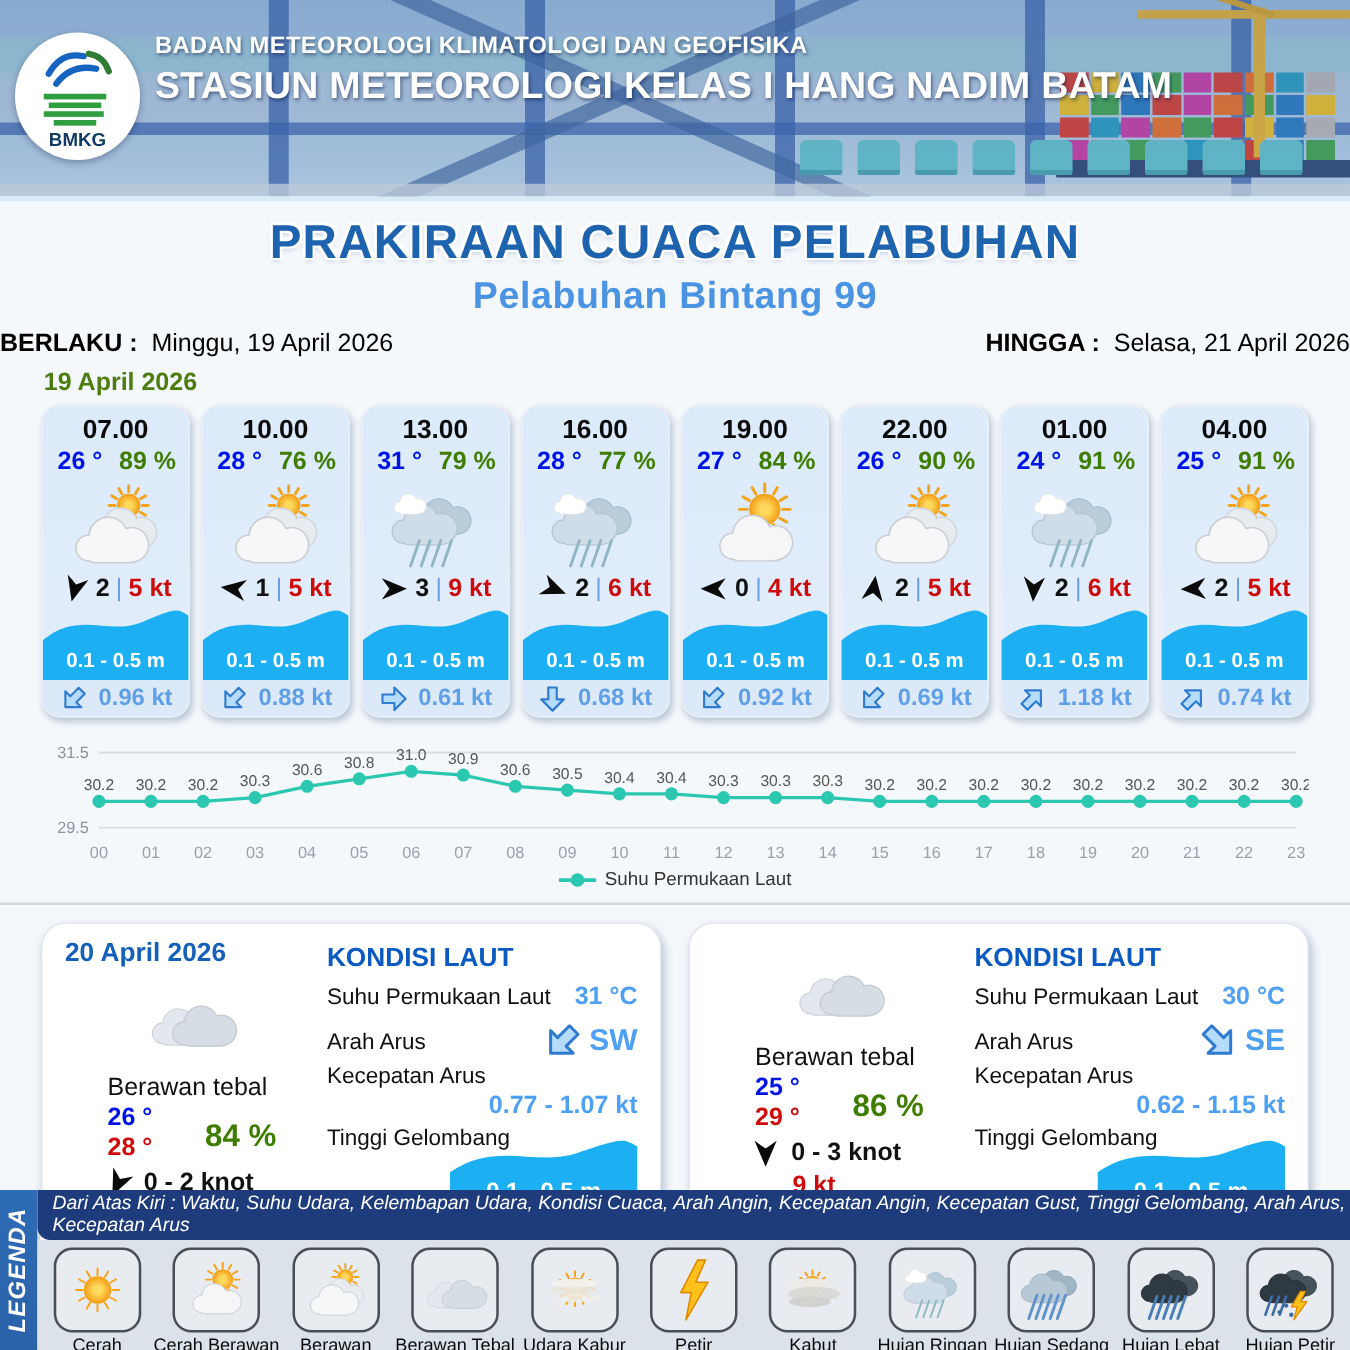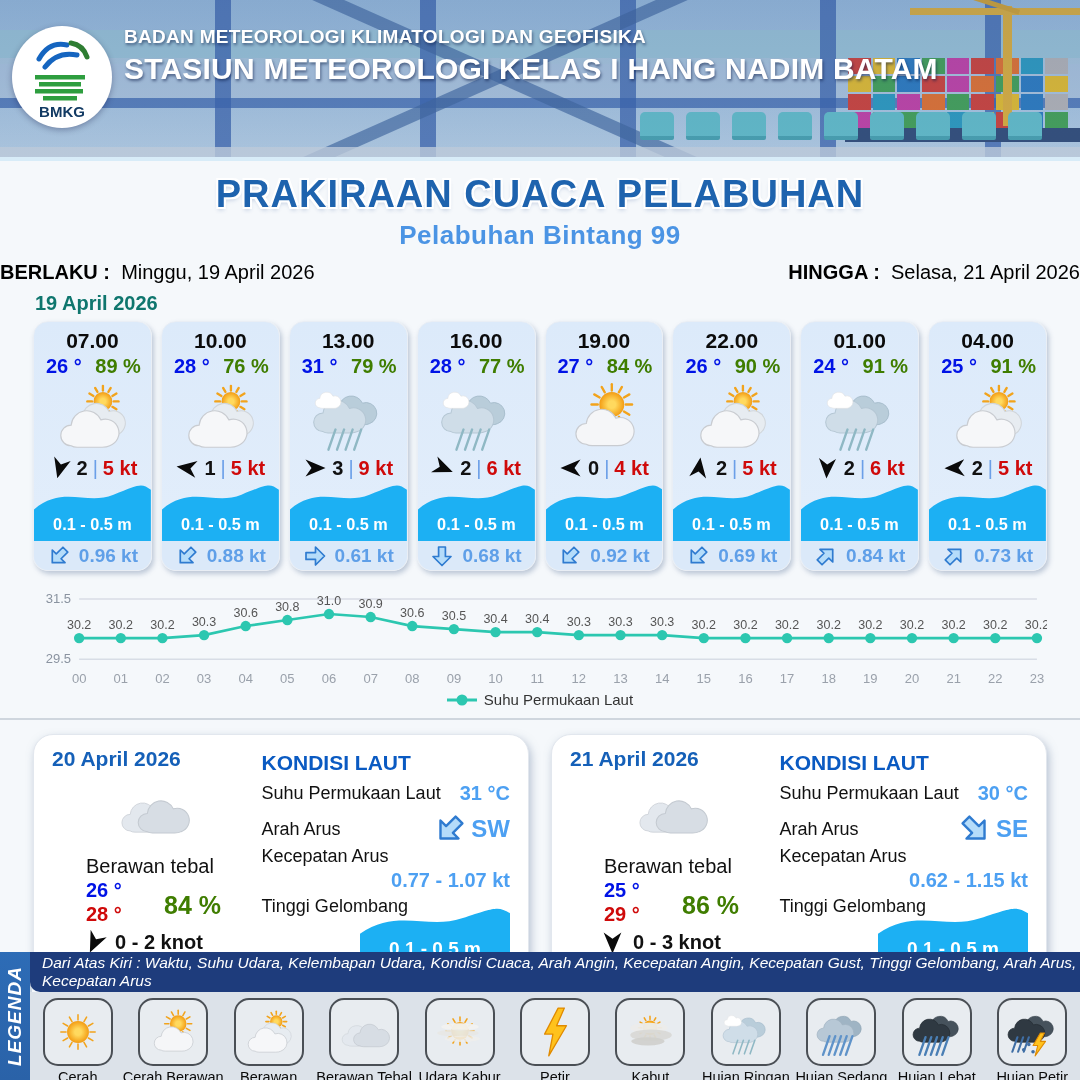--- a/index.html
+++ b/index.html
@@ -27,27 +27,27 @@
         border-radius:50%;display:flex;align-items:center;justify-content:center;box-shadow:0 2px 6px rgba(0,0,50,.3);text-align:right;}
   .hdr-text{position:absolute;left:124px;top:26px;color:#fff;text-shadow:1px 2px 3px rgba(10,25,70,.55);}
   .hdr-line1{font-size:19px;font-weight:bold;letter-spacing:.3px;}
   .hdr-line2{font-size:30px;font-weight:bold;margin-top:4px;letter-spacing:.2px;}
   .hdr-line3{font-size:17px;margin-top:8px;}
 
   
   .titlebox{text-align:center;padding-top:12px;}
   .main-title{font-size:38px;font-weight:bold;color:#1e63ae;letter-spacing:1px;
               text-shadow:-2px 2px 0 #fff,2px 2px 0 #fff,2px -2px 0 #fff,-2px -2px 0 #fff,0 3px 4px rgba(30,70,140,.25);}
-  .sub-title{font-size:26px;font-weight:bold;color:#4b94e4;margin-top:4px;letter-spacing:.5px;}
+  .sub-title{font-size:30px;font-weight:bold;color:#4b94e4;margin-top:4px;letter-spacing:.5px;}
   .validity{display:flex;justify-content:space-between;gap:120px;margin-top:10px;font-size:20px;color:#000000;}
   .validity b{font-weight:bold;}
 
   
   .content{padding:0 33px;}
-  .date-head{font-size:20px;font-weight:bold;color:#0f766e;margin:8px 0 6px 2px;}
+  .date-head{font-size:20px;font-weight:bold;color:#4d7c0f;margin:8px 0 6px 2px;}
   .cards{display:grid;grid-template-columns:repeat(8,1fr);gap:9px;}
   .hcard{background:linear-gradient(180deg,#dceafa 0%,#e3eefb 100%);border:1px solid #e9eef5;
          border-radius:15px;box-shadow:2px 3px 5px rgba(120,140,170,.45);height:248px;
          display:flex;flex-direction:column;overflow:hidden;position:relative;}
   .hc-time{text-align:center;font-size:21px;font-weight:bold;color:#0b0b0b;margin-top:7px;}
   .hc-th{display:flex;justify-content:space-between;padding:2px 10px 0 12px;font-size:20px;font-weight:bold;}
   .hc-temp{color:#0013e6;}
   .hc-hum{color:#3f7d00;}
   .hc-icon{height:84px;display:flex;align-items:center;justify-content:center;}
   .hc-wind{display:flex;align-items:center;justify-content:center;gap:5px;font-size:20px;font-weight:bold;color:#111;}
@@ -542,21 +542,21 @@
       <div class="hc-wave">
           <svg viewBox="0 0 122 64" preserveAspectRatio="none" style="width:100%;height:100%;display:block">
     <path d="M0 30.72 C 30.5 5.12, 54.9 26.88, 82.96000000000001 15.36 S 112.24000000000001 3.2, 122 10.24 L 122 64 L 0 64 Z" fill="#1cb0f3"></path>
     <text x="61" y="52.48" text-anchor="middle" fill="#ffffff" font-size="17" font-weight="bold" font-family="Liberation Sans,sans-serif">0.1 - 0.5 m</text>
   </svg>
         </div>
       <div class="hc-cur">
           <svg width="24" height="24" viewBox="0 0 24 24">
             <path d="M12 2.5 L21 11.5 L15.4 11.5 L15.4 21 L8.6 21 L8.6 11.5 L3 11.5 Z" fill="#b5dcfa" stroke="#2f7bd0" stroke-width="1.7" stroke-linejoin="round" transform="rotate(45 12 12)"></path>
           </svg>
-          <span>0.84 kt</span>
+          <span>1.18 kt</span>
         </div>
       </div>
       <div class="hcard">
       <div class="hc-time">04.00</div>
       <div class="hc-th">
         <span class="hc-temp">25 °</span>
         <span class="hc-hum">91 %</span>
       </div>
       <div class="hc-icon">
           <svg width="78" height="78" viewBox="0 0 100 100">
@@ -598,21 +598,21 @@
       <div class="hc-wave">
           <svg viewBox="0 0 122 64" preserveAspectRatio="none" style="width:100%;height:100%;display:block">
     <path d="M0 30.72 C 30.5 5.12, 54.9 26.88, 82.96000000000001 15.36 S 112.24000000000001 3.2, 122 10.24 L 122 64 L 0 64 Z" fill="#1cb0f3"></path>
     <text x="61" y="52.48" text-anchor="middle" fill="#ffffff" font-size="17" font-weight="bold" font-family="Liberation Sans,sans-serif">0.1 - 0.5 m</text>
   </svg>
         </div>
       <div class="hc-cur">
           <svg width="24" height="24" viewBox="0 0 24 24">
             <path d="M12 2.5 L21 11.5 L15.4 11.5 L15.4 21 L8.6 21 L8.6 11.5 L3 11.5 Z" fill="#b5dcfa" stroke="#2f7bd0" stroke-width="1.7" stroke-linejoin="round" transform="rotate(45 12 12)"></path>
           </svg>
-          <span>0.73 kt</span>
+          <span>0.74 kt</span>
         </div>
       </div>
     </div>
 
   <div class="chartwrap" id="chartWrap"><svg width="100%" viewBox="0 0 1012 108">
         <line x1="46" y1="18" x2="1002" y2="18" stroke="#d8dde6" stroke-width="1.5"></line>
         <line x1="46" y1="78" x2="1002" y2="78" stroke="#d8dde6" stroke-width="1.5"></line>
         <text x="38" y="22" text-anchor="end" font-size="13" fill="#8a93a0" font-family="Liberation Sans,sans-serif">31.5</text>
         <text x="38" y="82" text-anchor="end" font-size="13" fill="#8a93a0" font-family="Liberation Sans,sans-serif">29.5</text>
         <polyline points="46,57.00000000000002 87.56521739130434,57.00000000000002 129.1304347826087,57.00000000000002 170.69565217391306,53.99999999999998 212.2608695652174,44.99999999999996 253.82608695652175,38.99999999999998 295.3913043478261,33 336.95652173913044,36.00000000000004 378.5217391304348,44.99999999999996 420.0869565217392,48 461.6521739130435,51.00000000000004 503.21739130434787,51.00000000000004 544.7826086956522,53.99999999999998 586.3478260869566,53.99999999999998 627.9130434782609,53.99999999999998 669.4782608695652,57.00000000000002 711.0434782608696,57.00000000000002 752.608695652174,57.00000000000002 794.1739130434784,57.00000000000002 835.7391304347826,57.00000000000002 877.304347826087,57.00000000000002 918.8695652173914,57.00000000000002 960.4347826086957,57.00000000000002 1002.0000000000001,57.00000000000002 " fill="none" stroke="#2cc7b0" stroke-width="2.6"></polyline>
@@ -748,21 +748,20 @@
         <div class="sea-waveimg">
             <svg viewBox="0 0 150 64" preserveAspectRatio="none" style="width:100%;height:100%;display:block">
     <path d="M0 30.72 C 37.5 5.12, 67.5 26.88, 102.00000000000001 15.36 S 138 3.2, 150 10.24 L 150 64 L 0 64 Z" fill="#1cb0f3"></path>
     <text x="75" y="52.48" text-anchor="middle" fill="#ffffff" font-size="19" font-weight="bold" font-family="Liberation Sans,sans-serif">0.1 - 0.5 m</text>
   </svg>
           </div>
       </div>
       </div>
       <div class="dcard">
       <div class="dc-left">
-        <div class="dc-date">21 April 2026</div>
         <div class="dc-icon">
             <svg width="74" height="74" viewBox="0 0 100 100">
               <g transform="translate(8,26) scale(0.8)">
                 <path d="M14 62 a14 14 0 0 1 0 -28 a21 21 0 0 1 40 -7 a16 16 0 0 1 12 35 q-4 2 -10 2 h-34 q-5 0 -8 -2 z" fill="#e3e8ee" stroke="#cfd4da" stroke-width="1.6"></path>
               </g>
               <g transform="translate(30,22) scale(0.88)">
                 <path d="M14 62 a14 14 0 0 1 0 -28 a21 21 0 0 1 40 -7 a16 16 0 0 1 12 35 q-4 2 -10 2 h-34 q-5 0 -8 -2 z" fill="#d7dde4" stroke="#c4cad1" stroke-width="1.6"></path>
               </g>
             </svg>
           </div>

